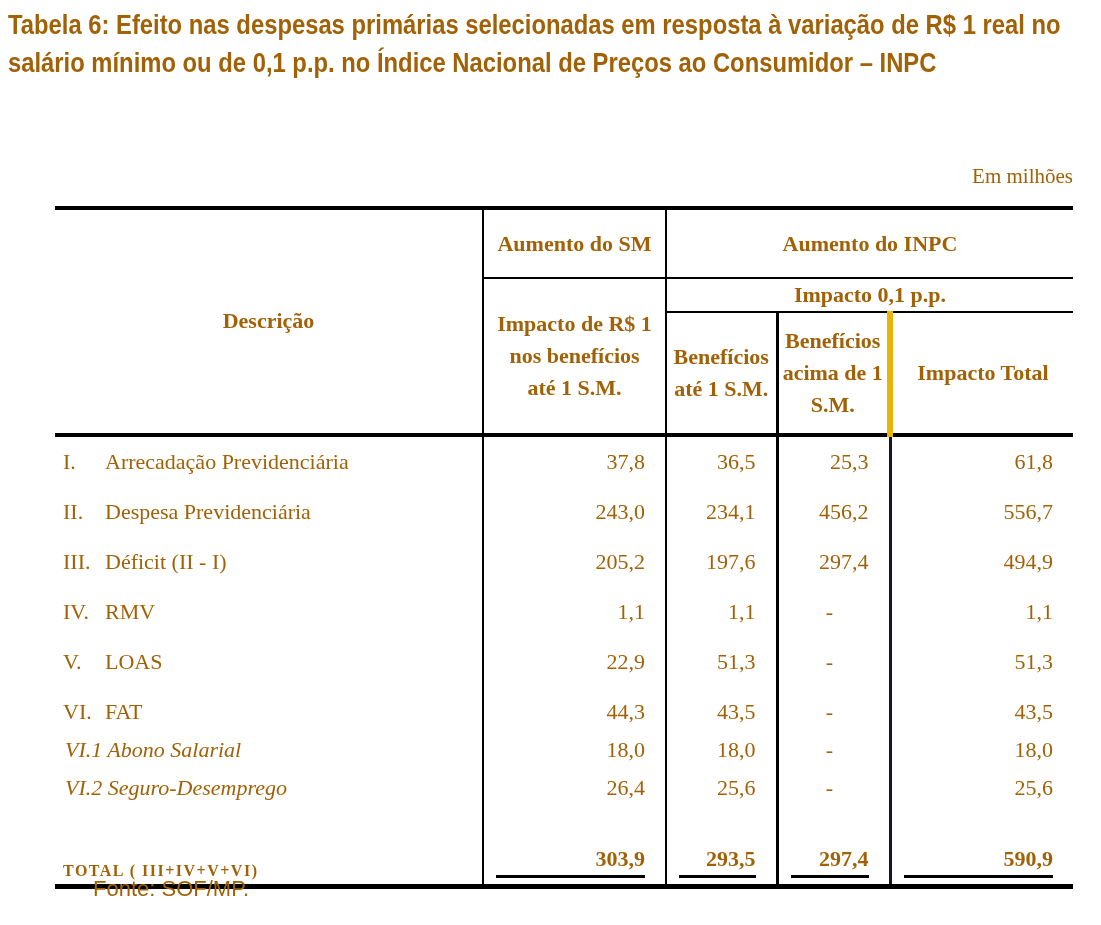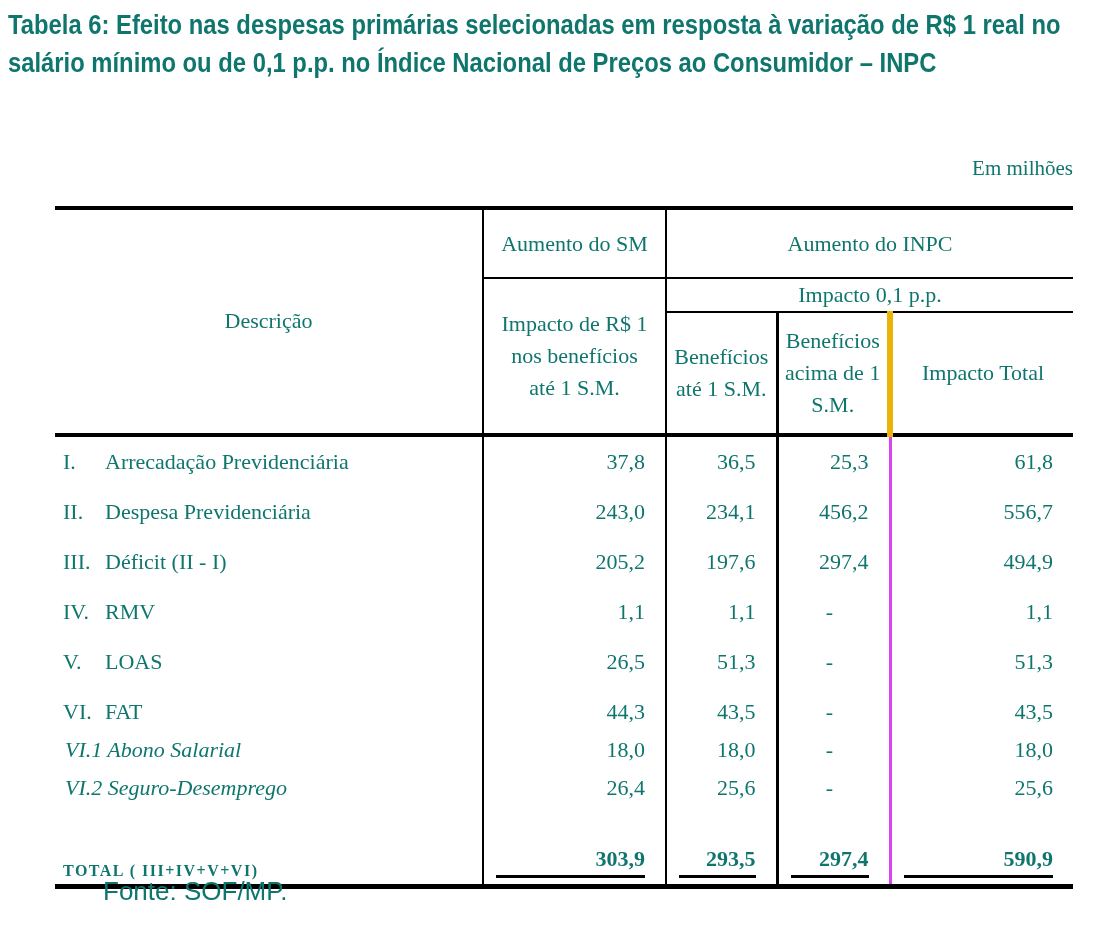--- a/index.html
+++ b/index.html
@@ -1,21 +1,21 @@
 <!DOCTYPE html>
 <html><head>
 <meta charset="utf-8">
 <style>
   html, body { margin: 0; padding: 0; background: #ffffff; }
   .sheet {
     position: relative;
     width: 1101px;
     height: 925px;
     background: #ffffff;
-    color: #0f766e;
+    color: #a16207;
     font-family: "Liberation Serif", serif;
     overflow: hidden;
   }
 
   
   .title {
     position: absolute;
     left: 8px;
     top: 6px;
     width: 1280px;
@@ -24,21 +24,21 @@
     font-family: "Liberation Sans", sans-serif;
     font-weight: bold;
     font-size: 28px;
     line-height: 38px;
     letter-spacing: 0;
   }
 
   .unit-note {
     position: absolute;
     right: 28px;
-    top: 156px;
+    top: 164px;
     font-size: 21px;
   }
 
   
   table.tbl {
     position: absolute;
     left: 55px;
     top: 206px;
     width: 1018px;
     border-collapse: collapse;
@@ -47,21 +47,21 @@
     border-bottom: 5px solid #000;
     font-size: 22px;
   }
   col.c1 { width: 428px; }
   col.c2 { width: 183px; }
   col.c3 { width: 111px; }
   col.c4 { width: 113px; }
   col.c5 { width: 183px; }
 
   th {
-    font-weight: normal;
+    font-weight: bold;
     text-align: center;
     vertical-align: middle;
     line-height: 1.45;
     padding: 0;
   }
   .desc-h   { border-right: 2px solid #000; border-bottom: 4px solid #000; }
   .sm-g     { height: 67px; border-right: 2px solid #000; border-bottom: 2px solid #000; }
   .inpc-g   { border-bottom: 2px solid #000; }
   .sm-sub   { border-right: 2px solid #000; border-bottom: 4px solid #000; padding: 16px 12px; }
   .inpc-sub { height: 27px; border-bottom: 2px solid #000; margin-left: 48px; }
@@ -79,45 +79,45 @@
     border-right: 2px solid #000;
     white-space: nowrap;
     text-align: left;
   }
   .rn { display: inline-block; width: 42px; }
   tr.sub td.lbl { padding-left: 10px; font-style: italic; }
 
   td.v { text-align: right; padding: 0 20px 10px 12px; }
   td.v2 { border-right: 2px solid #000; }
   td.v3 { border-right: 3px solid #000; }
-  td.v4 { border-right: 3px solid #d946ef; }
+  td.v4 { border-right: 3px solid #0f172a; }
   td.dash { text-align: center; }
 
   tr.total td { font-weight: bold; }
   tr.total td.lbl {
     font-size: 16px;
     letter-spacing: 1.5px;
     padding-bottom: 4px;
   }
   tr.total td.v { padding-bottom: 6px; }
   tr.total .ul {
     display: inline-block;
     width: 100%;
     box-sizing: border-box;
     border-bottom: 3px solid #000;
     padding-bottom: 3px;
     text-align: right;
   }
 
   .fonte {
     position: absolute;
-    left: 103px;
+    left: 93px;
     top: 876px;
     font-family: "Liberation Sans", sans-serif;
-    font-size: 26px;
+    font-size: 22px;
   }
 </style>
 </head>
 <body>
 
 <div class="sheet">
 
   <div class="title">Tabela 6: Efeito nas despesas primárias selecionadas em resposta à variação de R$ 1 real no salário mínimo ou de 0,1 p.p. no Índice Nacional de Preços ao Consumidor – INPC</div>
 
   <div class="unit-note">Em milhões</div>
@@ -170,21 +170,21 @@
       </tr>
       <tr>
         <td class="lbl"><span class="rn">IV.</span><span class="lt">RMV</span></td>
         <td class="v v2">1,1</td>
         <td class="v v3">1,1</td>
         <td class="v v4 dash">-</td>
         <td class="v">1,1</td>
       </tr>
       <tr>
         <td class="lbl"><span class="rn">V.</span><span class="lt">LOAS</span></td>
-        <td class="v v2">26,5</td>
+        <td class="v v2">22,9</td>
         <td class="v v3">51,3</td>
         <td class="v v4 dash">-</td>
         <td class="v">51,3</td>
       </tr>
       <tr>
         <td class="lbl"><span class="rn">VI.</span><span class="lt">FAT</span></td>
         <td class="v v2">44,3</td>
         <td class="v v3">43,5</td>
         <td class="v v4 dash">-</td>
         <td class="v">43,5</td>

